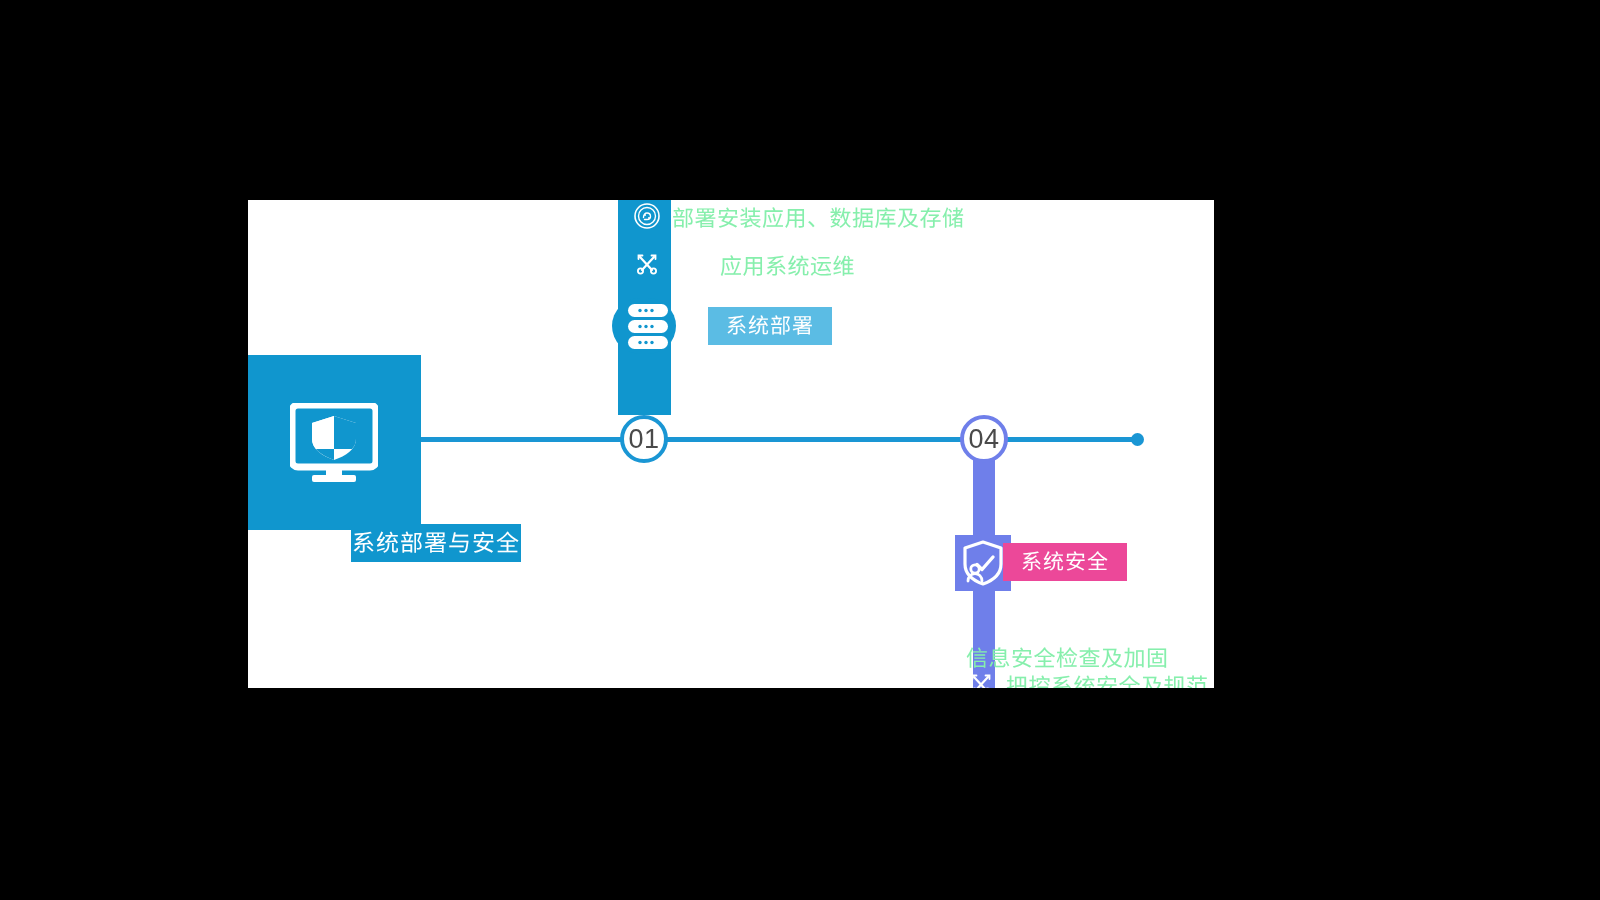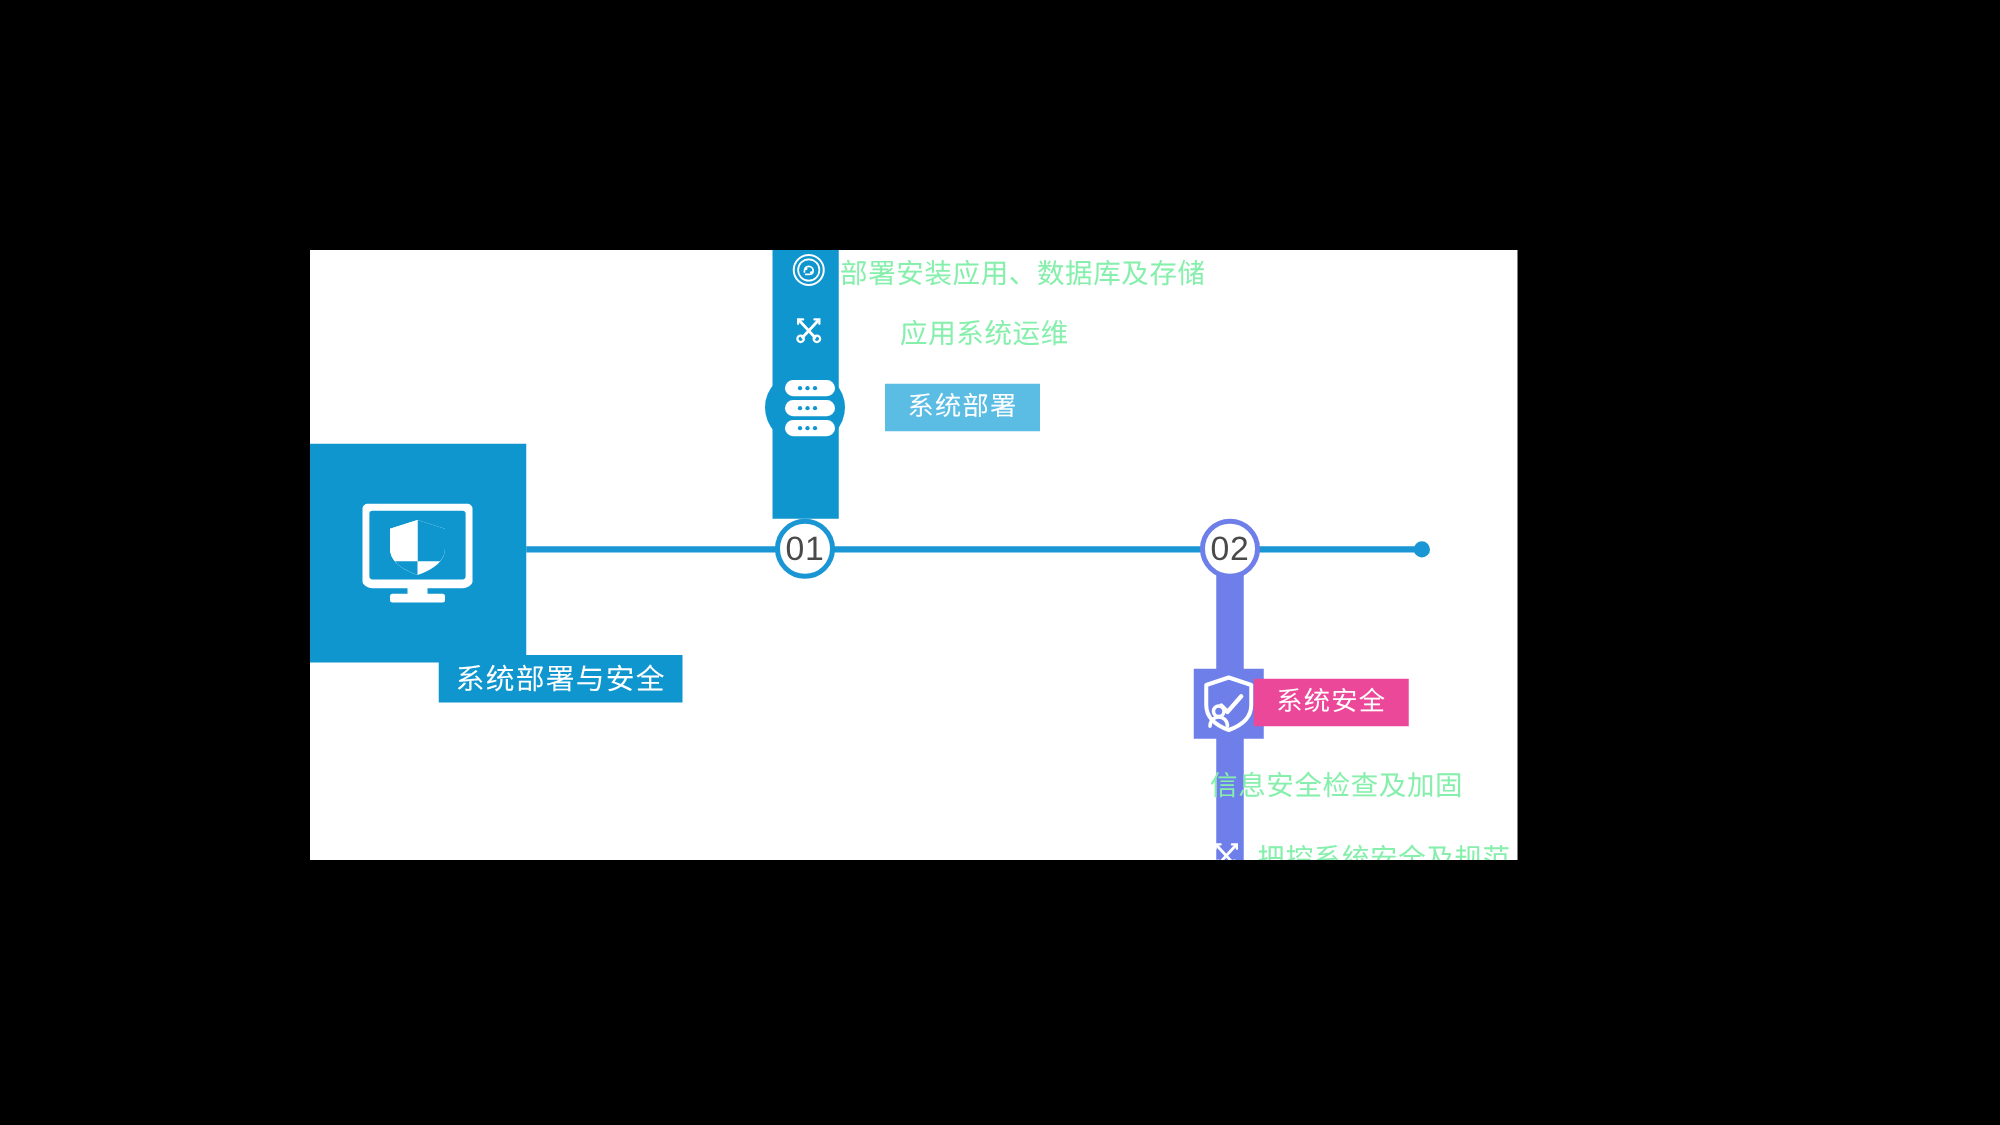--- a/index.html
+++ b/index.html
@@ -44,21 +44,21 @@
     position: absolute;
     left: 42px;
     top: 48px;
     width: 88px;
     height: 80px;
   }
   .hero-title {
     position: absolute;
     left: 351px;
     top: 524px;
-    width: 195px;
+    width: 170px;
     height: 38px;
     background: #1096ce;
     color: #ffffff;
     font-size: 23px;
     line-height: 38px;
     text-align: center;
     letter-spacing: 1px;
     white-space: nowrap;
   }
 
@@ -283,21 +283,21 @@
           <path d="M22 8 L10 21" stroke="#ffffff" stroke-width="2.2" stroke-linecap="round"></path>
           <circle cx="8.5" cy="22" r="2.6" fill="none" stroke="#ffffff" stroke-width="1.8"></circle>
           <circle cx="21.5" cy="22" r="2.6" fill="none" stroke="#ffffff" stroke-width="1.8"></circle>
           <path d="M19.5 6.5 L23.5 6.5 L23.5 10" fill="none" stroke="#ffffff" stroke-width="1.8" stroke-linecap="round"></path>
           <path d="M10.5 6.5 L6.5 6.5 L6.5 10" fill="none" stroke="#ffffff" stroke-width="1.8" stroke-linecap="round"></path>
         </svg>
       </span>
       <span class="bullet-text">应用系统运维</span>
     </div>
 
-    <div class="bullet-row" style="left:680px; top:410px;">
+    <div class="bullet-row" style="left:718px; top:410px;flex-direction:column;">
       <span class="bullet-icon">
         <svg viewBox="0 0 30 30" width="30" height="30" aria-hidden="true">
           <circle cx="15" cy="15" r="12" fill="none" stroke="#ffffff" stroke-width="1.6"></circle>
           <circle cx="15" cy="15" r="8.5" fill="none" stroke="#ffffff" stroke-width="1.4"></circle>
           <path d="M11.5 16.5 C11.5 13.5 13 12 15 12 C17 12 18.5 13.5 18.5 15.5
                    C18.5 17.5 17 18.5 15 18.5 L12.5 18.5" fill="none" stroke="#ffffff" stroke-width="1.4" stroke-linecap="round"></path>
           <circle cx="13" cy="14" r="1" fill="#ffffff"></circle>
           <circle cx="17" cy="17" r="1" fill="#ffffff"></circle>
         </svg>
       </span>
@@ -314,15 +314,15 @@
           <path d="M19.5 6.5 L23.5 6.5 L23.5 10" fill="none" stroke="#ffffff" stroke-width="1.8" stroke-linecap="round"></path>
           <path d="M10.5 6.5 L6.5 6.5 L6.5 10" fill="none" stroke="#ffffff" stroke-width="1.8" stroke-linecap="round"></path>
         </svg>
       </span>
       <span class="bullet-text">把控系统安全及规范</span>
     </div>
 
   </div>
 
   <div class="node-circle node-01">01</div>
-  <div class="node-circle node-02">02</div>
+  <div class="node-circle node-02">04</div>
 
 </div>
 
 </body></html>

